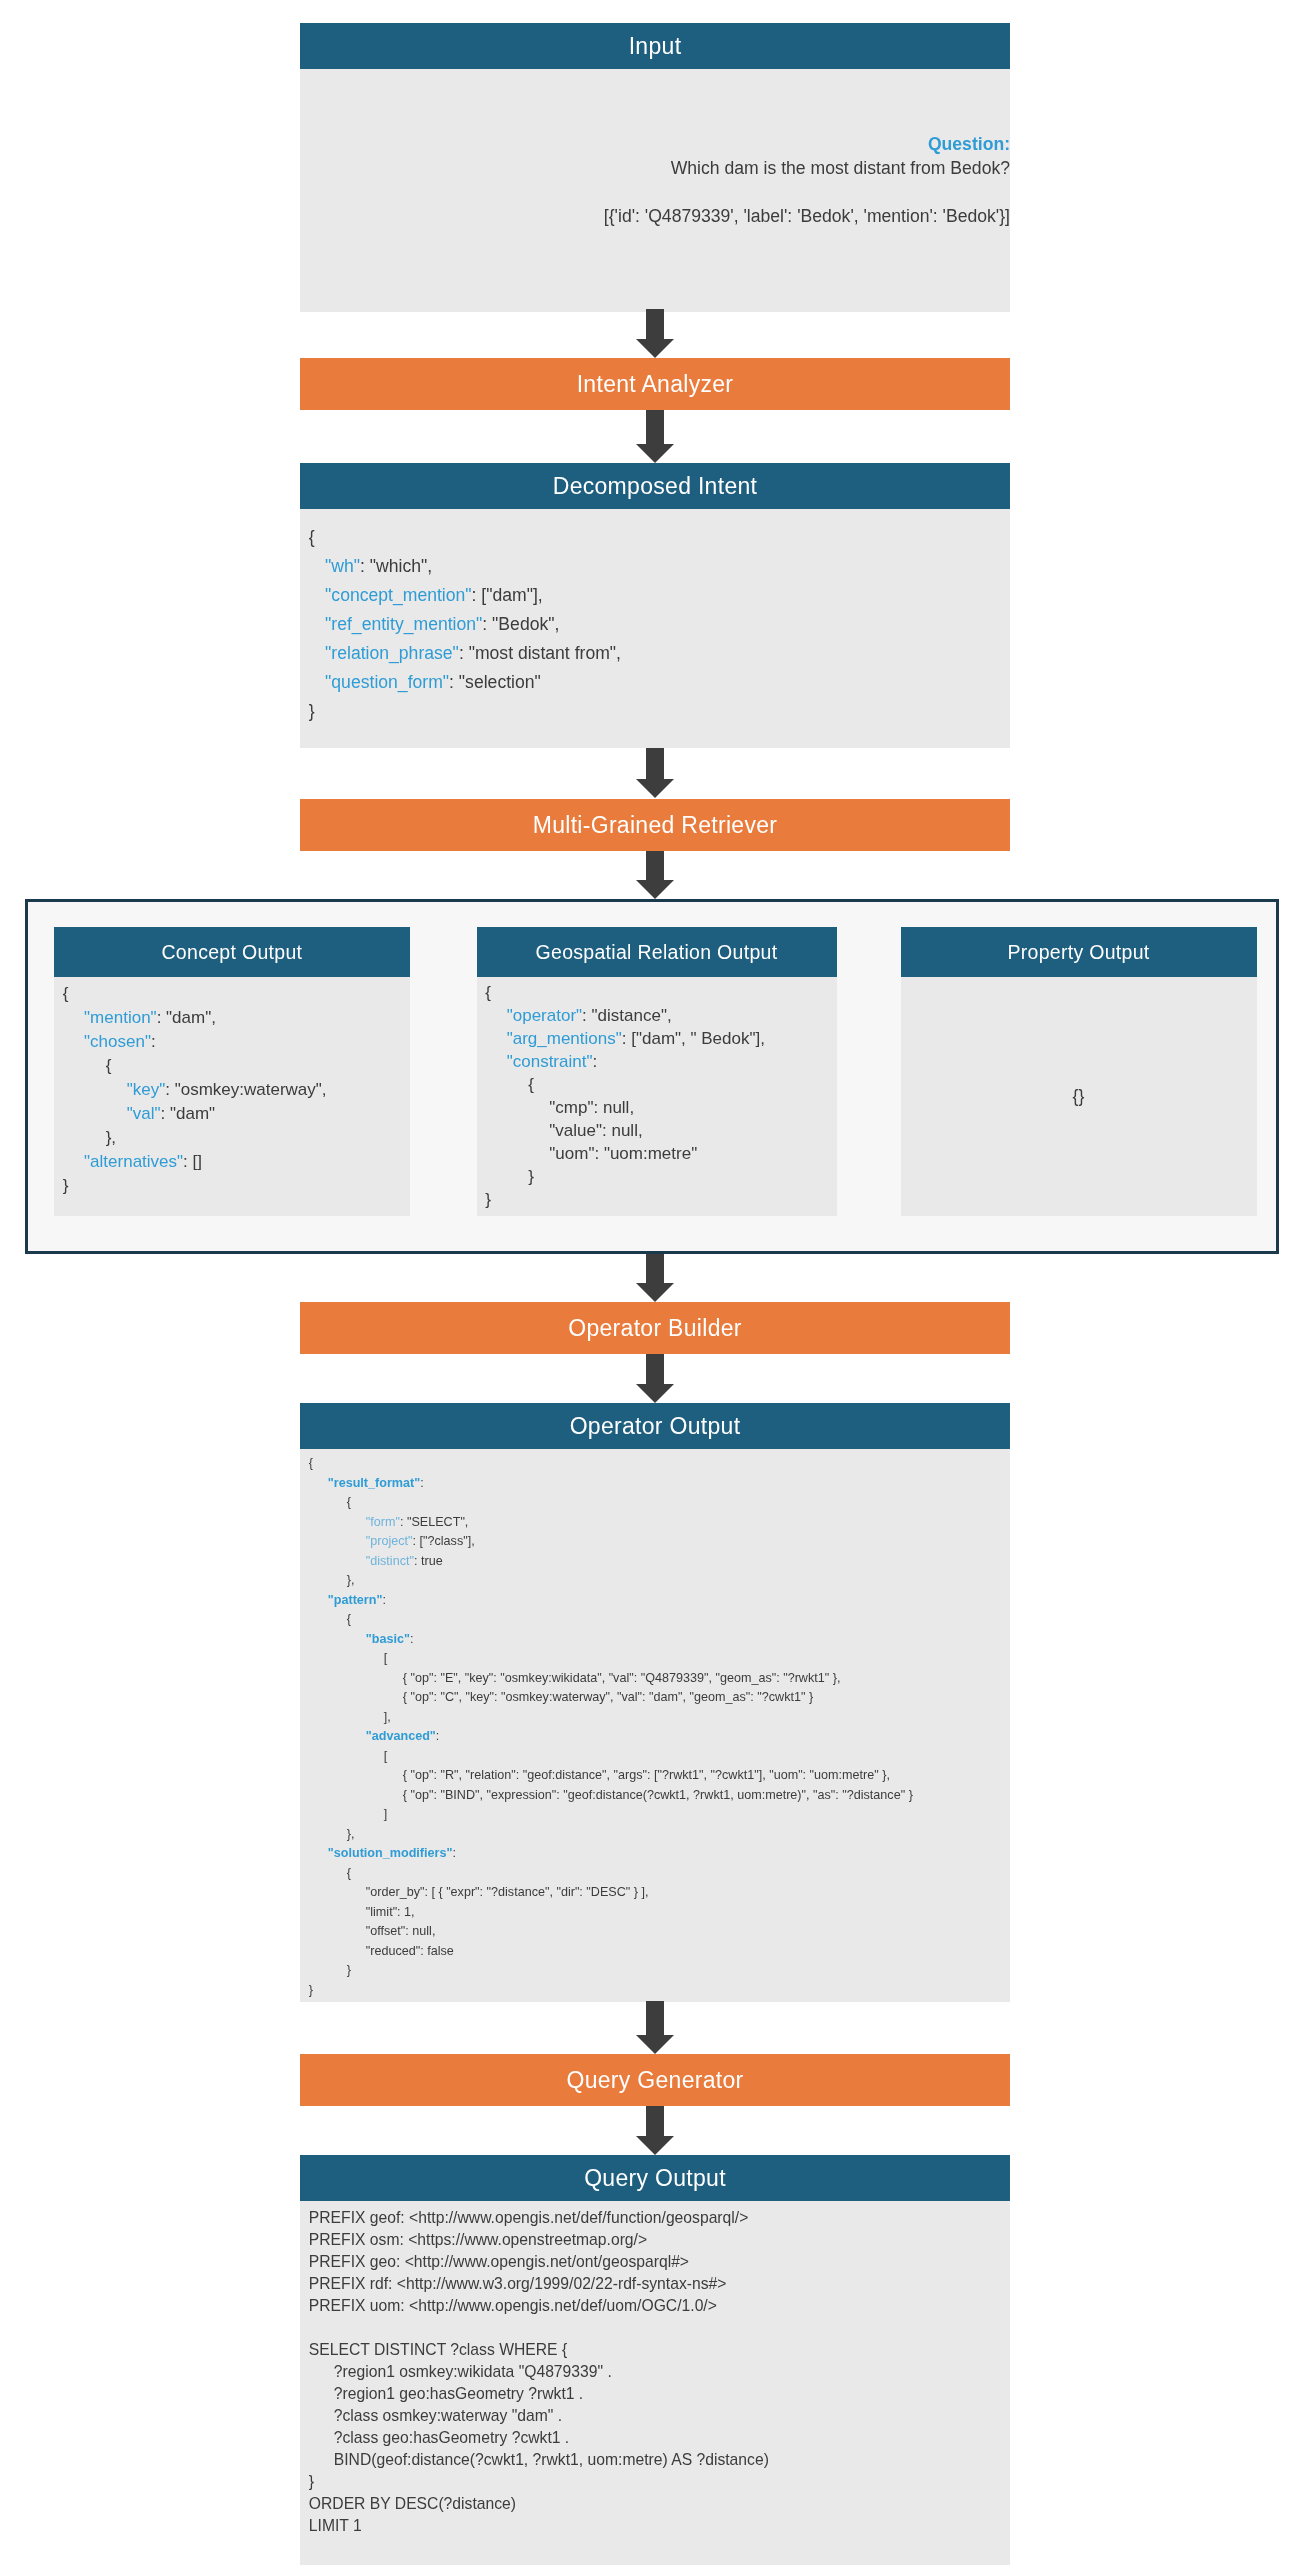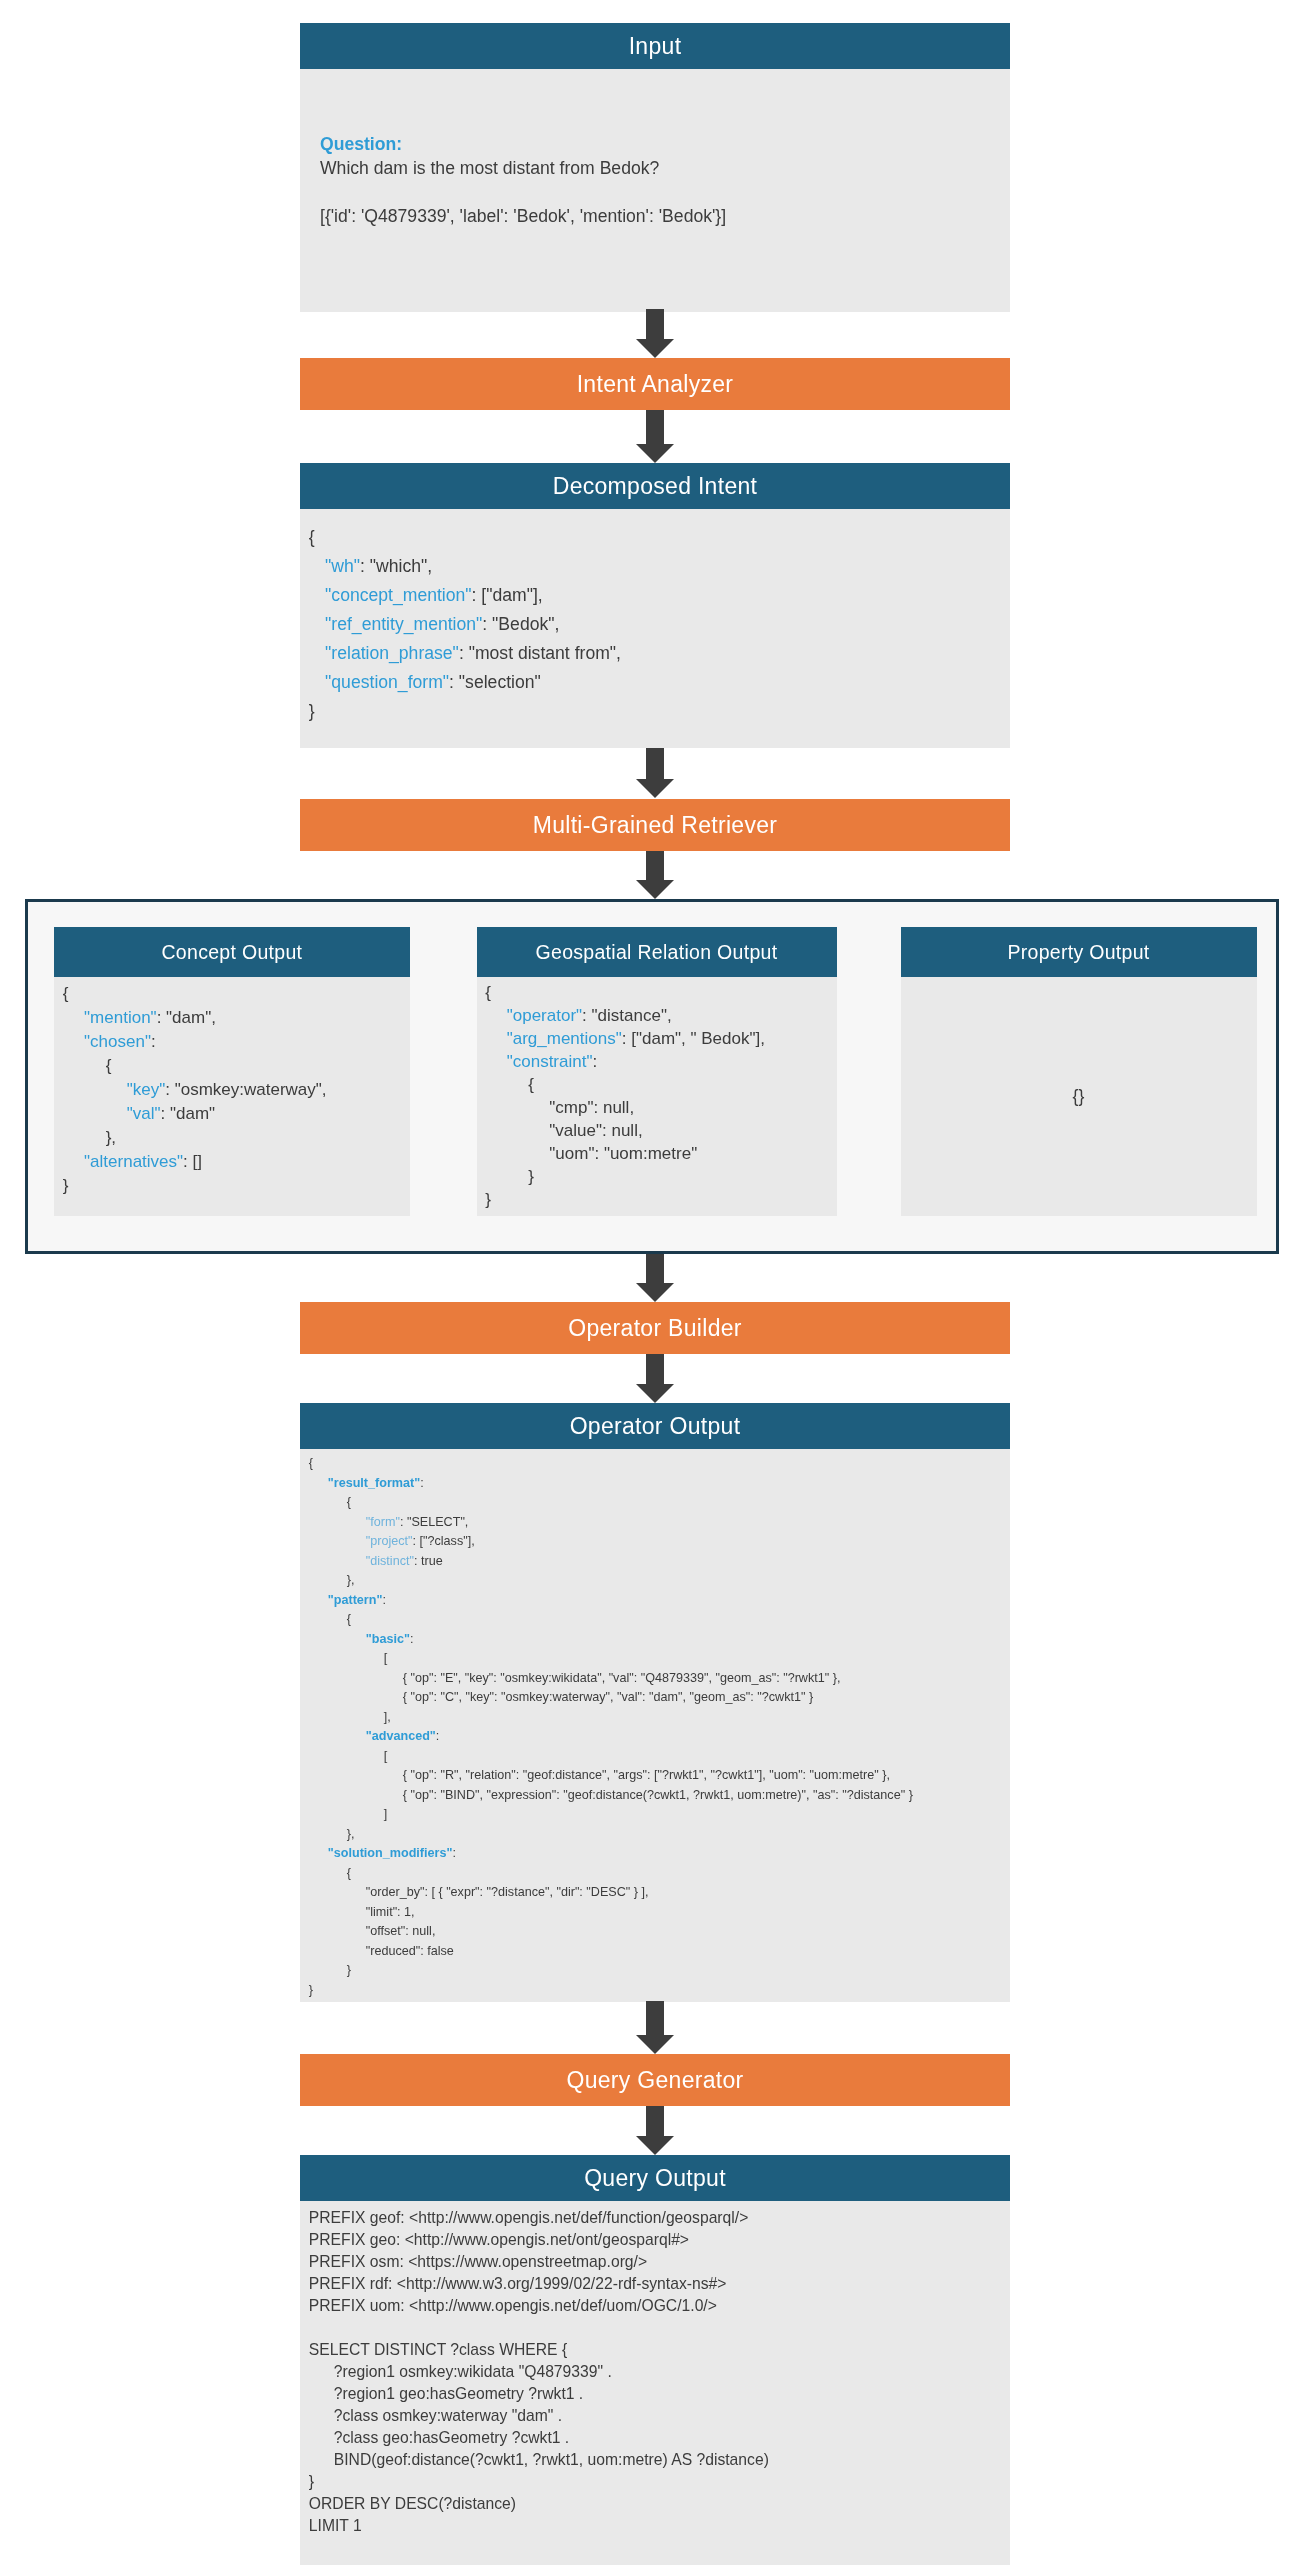--- a/index.html
+++ b/index.html
@@ -53,21 +53,21 @@
   .container-outer { background:var(--container-bg); border:3.1px solid var(--container-border); }
   .property-body { display:flex; align-items:center; justify-content:center; font-size:17.6px; }
 </style>
 </head>
 <body>
 
 <div class="page">
 
   <section class="abs main-col" style="top:23px;">
     <div class="box-header" style="height:46px;">Input</div>
-    <div class="box-body input-body" style="height:243px;">
+    <div class="box-body input-body" style="height:243px;text-align:right;">
       <div class="field-label">Question:</div>
       <div>Which dam is the most distant from Bedok?</div>
       <div class="spacer-line"></div>
       <div>[{'id': 'Q4879339', 'label': 'Bedok', 'mention': 'Bedok'}]</div>
     </div>
   </section>
 
   <div class="arrow" style="left:636px; top:309px; height:49px;">
     <div class="shaft"></div>
     <div class="head"></div>
@@ -201,22 +201,22 @@
 
   <div class="arrow" style="left:636px; top:2106px; height:49px;">
     <div class="shaft"></div>
     <div class="head"></div>
   </div>
 
   <section class="abs main-col" style="top:2155px;">
     <div class="box-header" style="height:46px;">Query Output</div>
     <div class="box-body code q-code" style="height:364px;">
         <div style="padding-left: 0px;"><span class="seg-p">PREFIX geof: &lt;http://www.opengis.net/def/function/geosparql/&gt;</span></div>
+        <div style="padding-left: 0px;"><span class="seg-p">PREFIX osm: &lt;https://www.openstreetmap.org/&gt;</span></div>
         <div style="padding-left: 0px;"><span class="seg-p">PREFIX geo: &lt;http://www.opengis.net/ont/geosparql#&gt;</span></div>
-        <div style="padding-left: 0px;"><span class="seg-p">PREFIX osm: &lt;https://www.openstreetmap.org/&gt;</span></div>
         <div style="padding-left: 0px;"><span class="seg-p">PREFIX rdf: &lt;http://www.w3.org/1999/02/22-rdf-syntax-ns#&gt;</span></div>
         <div style="padding-left: 0px;"><span class="seg-p">PREFIX uom: &lt;http://www.opengis.net/def/uom/OGC/1.0/&gt;</span></div>
         <div style="padding-left: 0px;">&nbsp;</div>
         <div style="padding-left: 0px;"><span class="seg-p">SELECT DISTINCT ?class WHERE {</span></div>
         <div style="padding-left: 25px;"><span class="seg-p">?region1 osmkey:wikidata "Q4879339" .</span></div>
         <div style="padding-left: 25px;"><span class="seg-p">?region1 geo:hasGeometry ?rwkt1 .</span></div>
         <div style="padding-left: 25px;"><span class="seg-p">?class osmkey:waterway "dam" .</span></div>
         <div style="padding-left: 25px;"><span class="seg-p">?class geo:hasGeometry ?cwkt1 .</span></div>
         <div style="padding-left: 25px;"><span class="seg-p">BIND(geof:distance(?cwkt1, ?rwkt1, uom:metre) AS ?distance)</span></div>
         <div style="padding-left: 0px;"><span class="seg-p">}</span></div>

